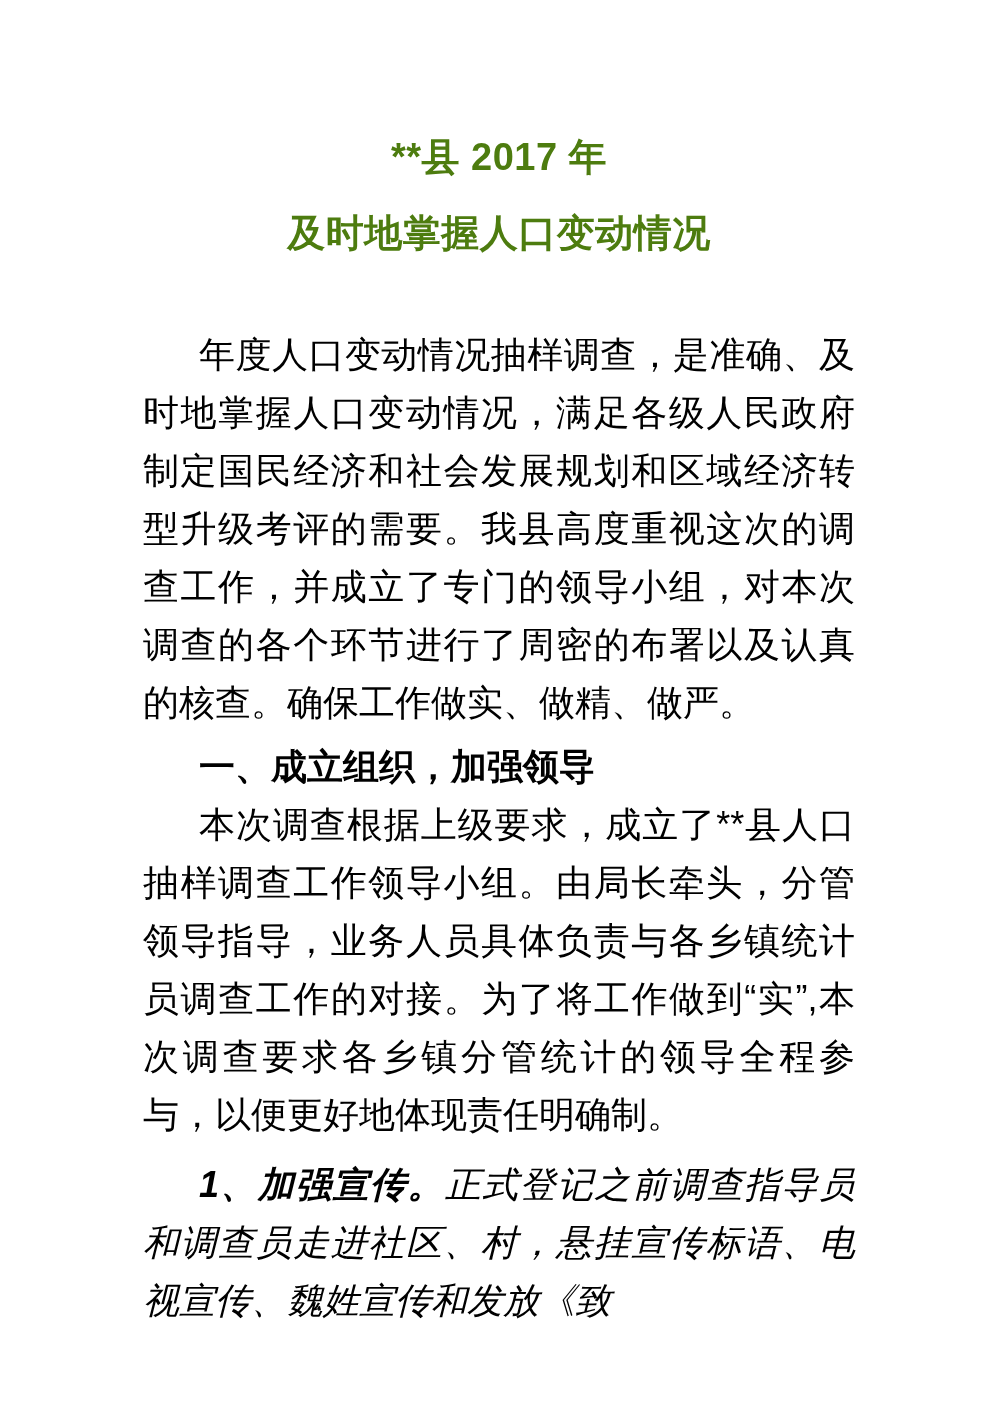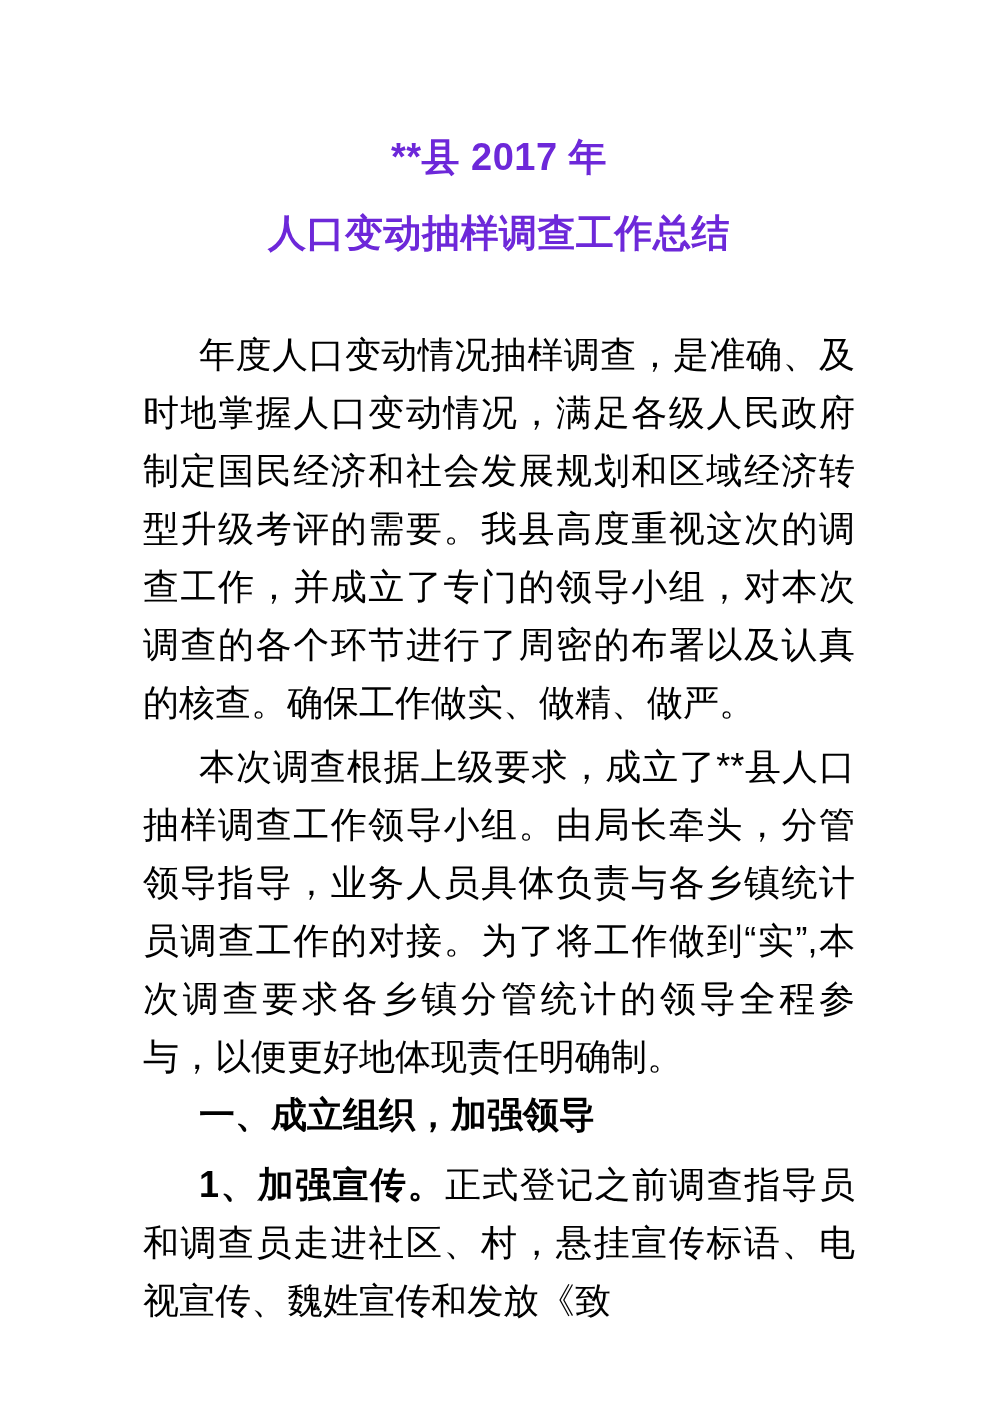--- a/index.html
+++ b/index.html
@@ -31,21 +31,21 @@
 
   
   .doc-title {
     margin: 0;
     padding: 0;
     text-align: center;
     font-weight: 700;
     font-size: 38px;
     line-height: 62px;
     letter-spacing: 0.5px;
-    color: #6d28d9;
+    color: #4d7c0f;
   }
   .doc-title .title-line {
     display: block;
     white-space: pre;
   }
   .title-line-1 {
     padding-top: 126px;
   }
   .title-line-2 {
     padding-top: 14px;
@@ -75,42 +75,43 @@
 
   p.para .lead-bold {
     font-weight: 700;
   }
 
   .gap-sm { height: 6px; }
 
   
   p.para.clipped {
     text-align: justify;
+    font-style: italic;
   }
 </style>
 </head>
 <body>
 
 <div class="page">
   <div class="page-body">
 
     <h1 class="doc-title">
       <span class="title-line title-line-1">**县 2017 年</span>
-      <span class="title-line title-line-2">人口变动抽样调查工作总结</span>
+      <span class="title-line title-line-2">及时地掌握人口变动情况</span>
     </h1>
 
     <div class="body-block">
 
       <p class="para">年度人口变动情况抽样调查，是准确、及时地掌握人口变动情况，满足各级人民政府制定国民经济和社会发展规划和区域经济转型升级考评的需要。我县高度重视这次的调查工作，并成立了专门的领导小组，对本次调查的各个环节进行了周密的布署以及认真的核查。确保工作做实、做精、做严。</p>
 
       <div class="gap-sm"></div>
 
+      <p class="para heading">一、成立组织，加强领导</p>
+
       <p class="para">本次调查根据上级要求，成立了**县人口抽样调查工作领导小组。由局长牵头，分管领导指导，业务人员具体负责与各乡镇统计员调查工作的对接。为了将工作做到“实”,本次调查要求各乡镇分管统计的领导全程参与，以便更好地体现责任明确制。</p>
-
-      <p class="para heading">一、成立组织，加强领导</p>
 
       <div class="gap-sm"></div>
 
 
       <div class="gap-sm"></div>
 
       <p class="para clipped"><span class="lead-bold">1、加强宣传。</span><span>正式登记之前调查指导员和调查员走进社区、村，悬挂宣传标语、电视宣传、魏姓宣传和发放《致</span></p>
 
     </div>
   </div>

